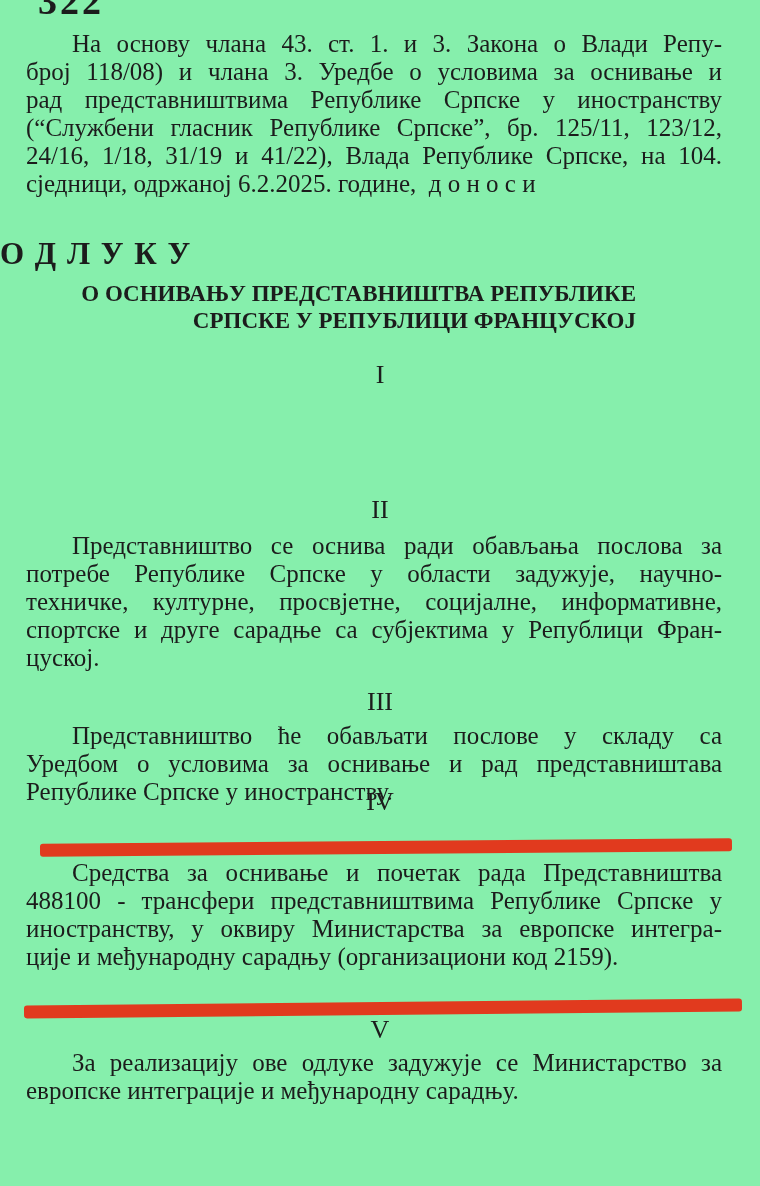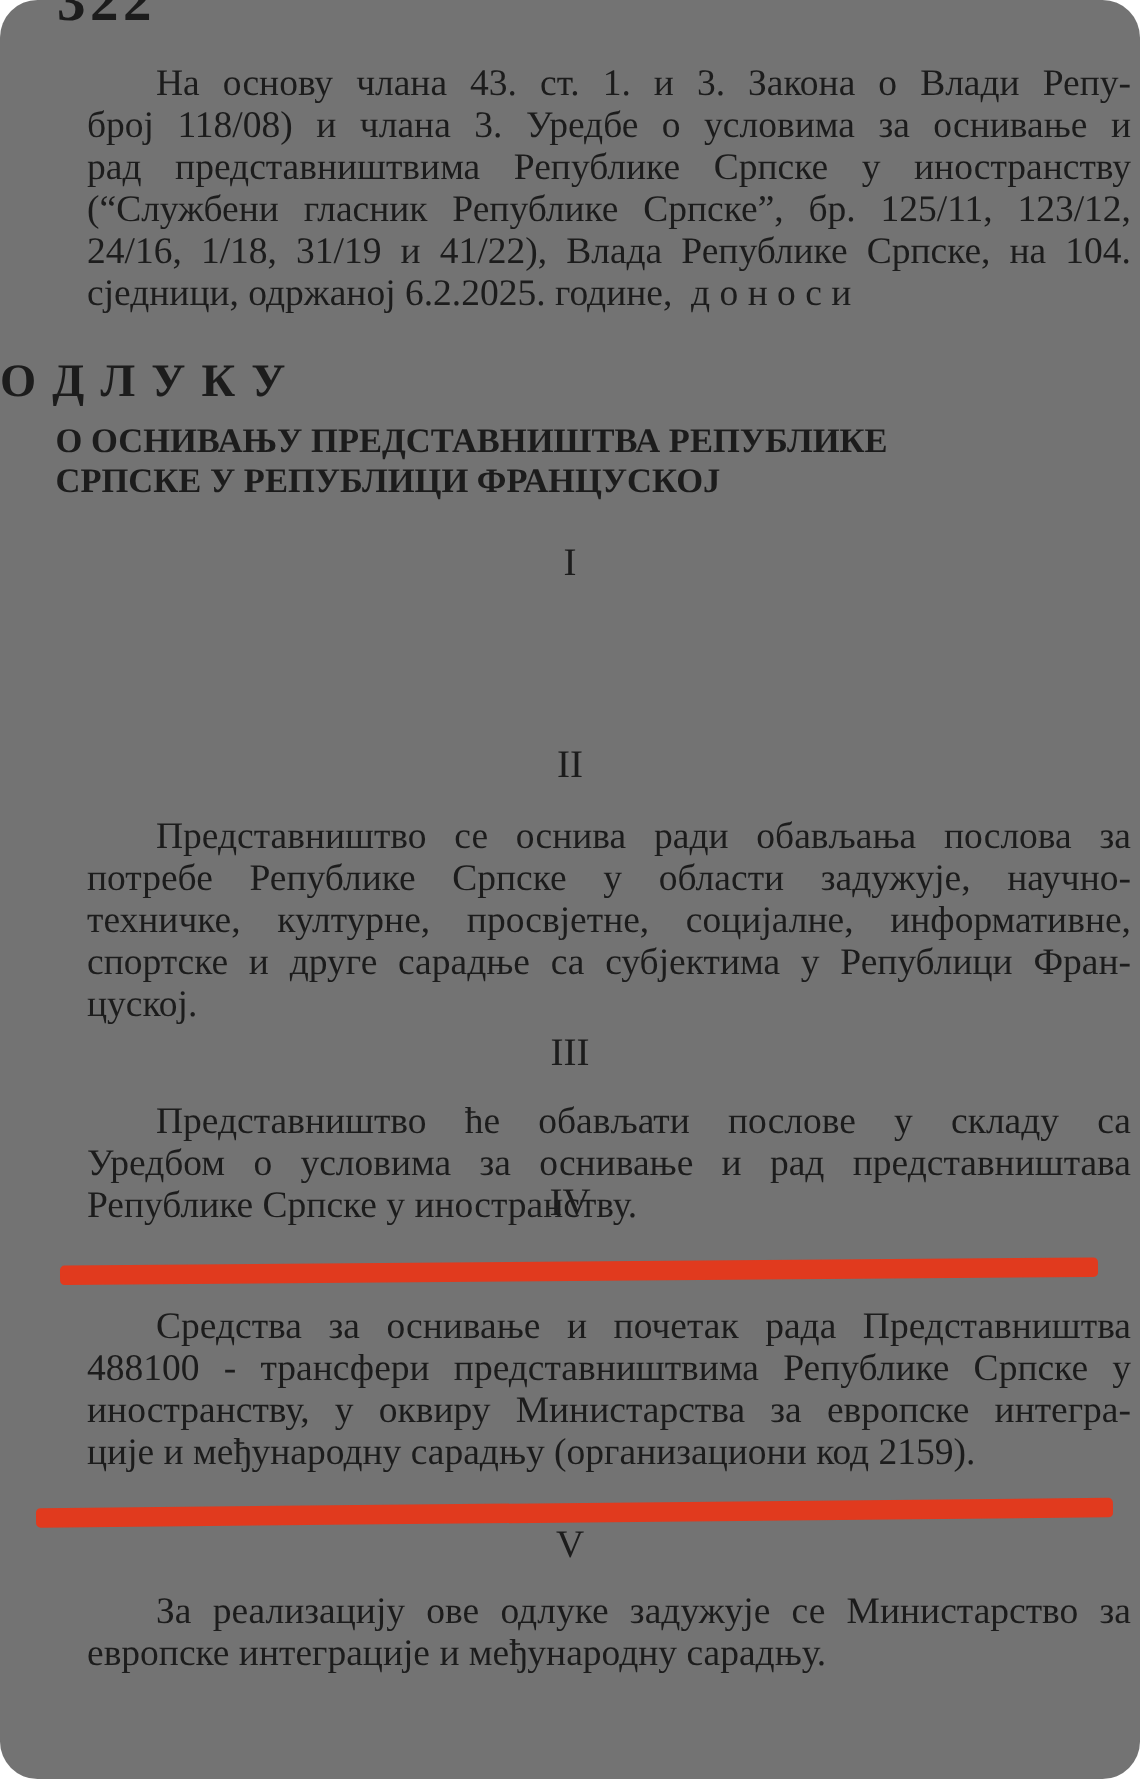--- a/index.html
+++ b/index.html
@@ -19,23 +19,22 @@
     position: absolute;
     left: 38px;
     top: -21px;
     font-size: 38px;
     font-weight: bold;
     letter-spacing: 3px;
   }
 
   .block {
     position: absolute;
-    left: 58px;
+    left: 26px;
     width: 696px;
-    margin-top: 12px;
   }
 
   .line {
     font-size: 25px;
     line-height: 28px;
     text-align: justify;
     text-align-last: justify;
     text-justify: inter-word;
     white-space: pre-wrap;
   }
@@ -50,25 +49,24 @@
     font-size: 31px;
     font-weight: bold;
     word-spacing: 3px;
   }
 
   .subtitle {
     position: absolute;
     left: 0;
     top: 280px;
     width: 636px;
-    text-align: left;
+    text-align: right;
     font-size: 23px;
     font-weight: bold;
     line-height: 27px;
-    padding-left: 37px;
   }
 
   .numeral {
     position: absolute;
     left: 0;
     width: 760px;
     text-align: center;
     font-size: 26px;
     line-height: 28px;
   }
@@ -78,21 +76,21 @@
     background: #e13a1e;
     border-radius: 3px;
     z-index: 5;
   }
   .red-line.top    { left: 40px; top: 841px;  width: 692px; height: 13px; transform: rotate(-0.45deg); }
   .red-line.bottom { left: 24px; top: 1002px; width: 718px; height: 13px; transform: rotate(-0.55deg); }
 </style>
 </head>
 <body>
 
-<div class="page" style="color: rgb(28, 28, 28); background: #737373; border-radius: 25px;">
+<div class="page" style="color: rgb(28, 28, 28); background: #86efac;">
 
   <div class="page-number">322</div>
 
   <div class="block" style="top:30px">
     <div class="line first">На основу члана 43. ст. 1. и 3. Закона о Влади Репу-</div>
     <div class="line">број 118/08) и члана 3. Уредбе о условима за оснивање и</div>
     <div class="line">рад представништвима Републике Српске у иностранству</div>
     <div class="line">(“Службени гласник Републике Српске”, бр. 125/11, 123/12,</div>
     <div class="line">24/16, 1/18, 31/19 и 41/22), Влада Републике Српске, на 104.</div>
     <div class="line last">сједници, одржаној 6.2.2025. године,  д о н о с и</div>

